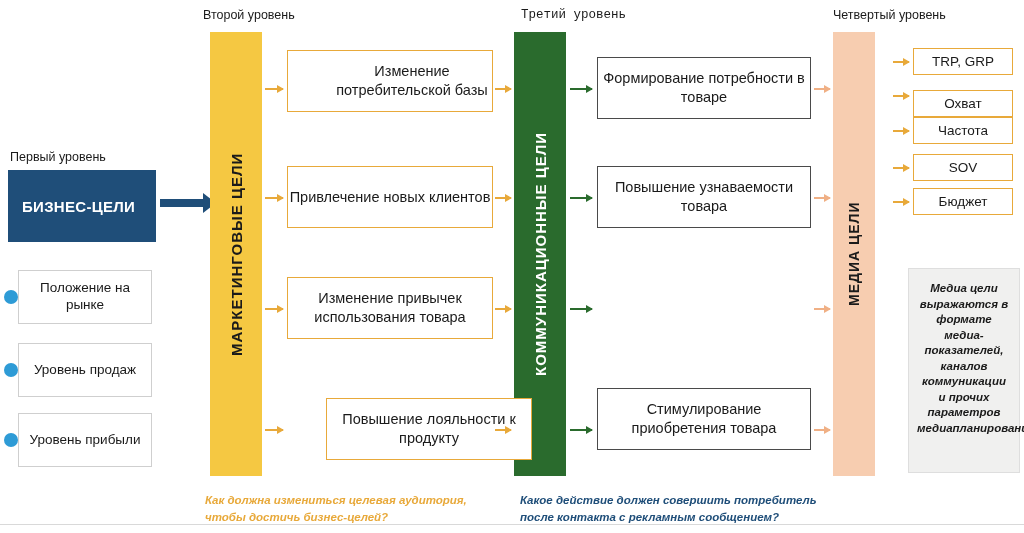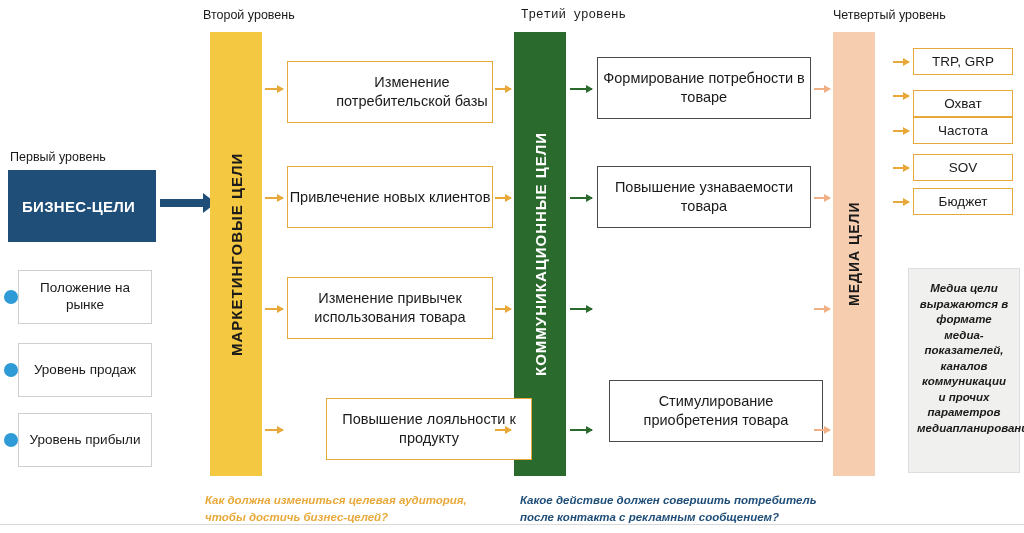--- a/index.html
+++ b/index.html
@@ -249,21 +249,21 @@
   <div class="bullet-dot" style="top:433px;"></div>
   <div class="bullet-card" style="top:413px;">Уровень прибыли</div>
 
   <div class="big-arrow"></div>
 
   <div class="band band-marketing">МАРКЕТИНГОВЫЕ ЦЕЛИ</div>
   <div class="band band-comm">КОММУНИКАЦИОННЫЕ ЦЕЛИ</div>
   <div class="band band-media">МЕДИА ЦЕЛИ</div>
 
   <div class="arrow a-orange" style="left:265px; top:88px; width:18px;"></div>
-  <div class="obox mk-box" style="top:61px;padding-left:44px;">Изменение потребительской базы</div>
+  <div class="obox mk-box" style="top:50px;padding-left:44px;">Изменение потребительской базы</div>
 
   <div class="arrow a-orange" style="left:265px; top:197px; width:18px;"></div>
   <div class="obox mk-box" style="top:166px;">Привлечение новых клиентов</div>
 
   <div class="arrow a-orange" style="left:265px; top:308px; width:18px;"></div>
   <div class="obox mk-box" style="top:277px;">Изменение привычек использования товара</div>
 
   <div class="arrow a-orange" style="left:265px; top:429px; width:18px;"></div>
   <div class="obox mk-box" style="top:398px;margin-left:39px;">Повышение лояльности к продукту</div>
 
@@ -274,21 +274,21 @@
 
   <div class="arrow a-green" style="left:570px; top:88px; width:22px;"></div>
   <div class="obox cm-box" style="top:57px;">Формирование потребности в товаре</div>
 
   <div class="arrow a-green" style="left:570px; top:197px; width:22px;"></div>
   <div class="obox cm-box" style="top:166px;">Повышение узнаваемости товара</div>
 
   <div class="arrow a-green" style="left:570px; top:308px; width:22px;"></div>
 
   <div class="arrow a-green" style="left:570px; top:429px; width:22px;"></div>
-  <div class="obox cm-box" style="top:380px;margin-left:12px;">Стимулирование приобретения товара</div>
+  <div class="obox cm-box" style="top:388px;">Стимулирование приобретения товара</div>
 
   <div class="arrow a-peach" style="left:814px; top:88px; width:16px;"></div>
   <div class="arrow a-peach" style="left:814px; top:197px; width:16px;"></div>
   <div class="arrow a-peach" style="left:814px; top:308px; width:16px;"></div>
   <div class="arrow a-peach" style="left:814px; top:429px; width:16px;"></div>
 
   <div class="arrow a-orange" style="left:893px; top:61px; width:16px;"></div>
   <div class="obox md-box" style="top:48px;">TRP, GRP</div>
 
   <div class="arrow a-orange" style="left:893px; top:95px; width:16px;"></div>

